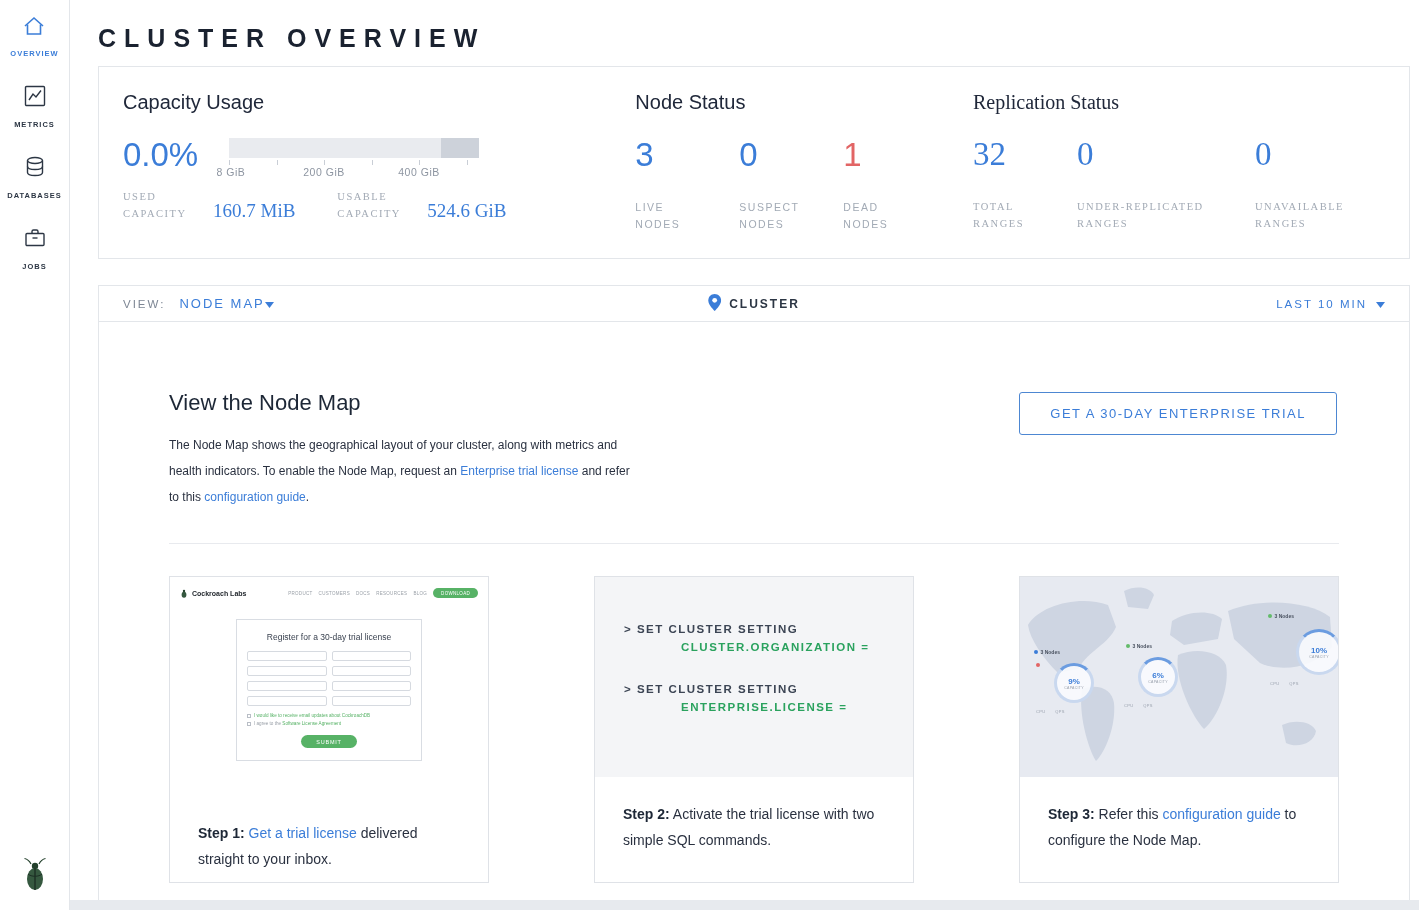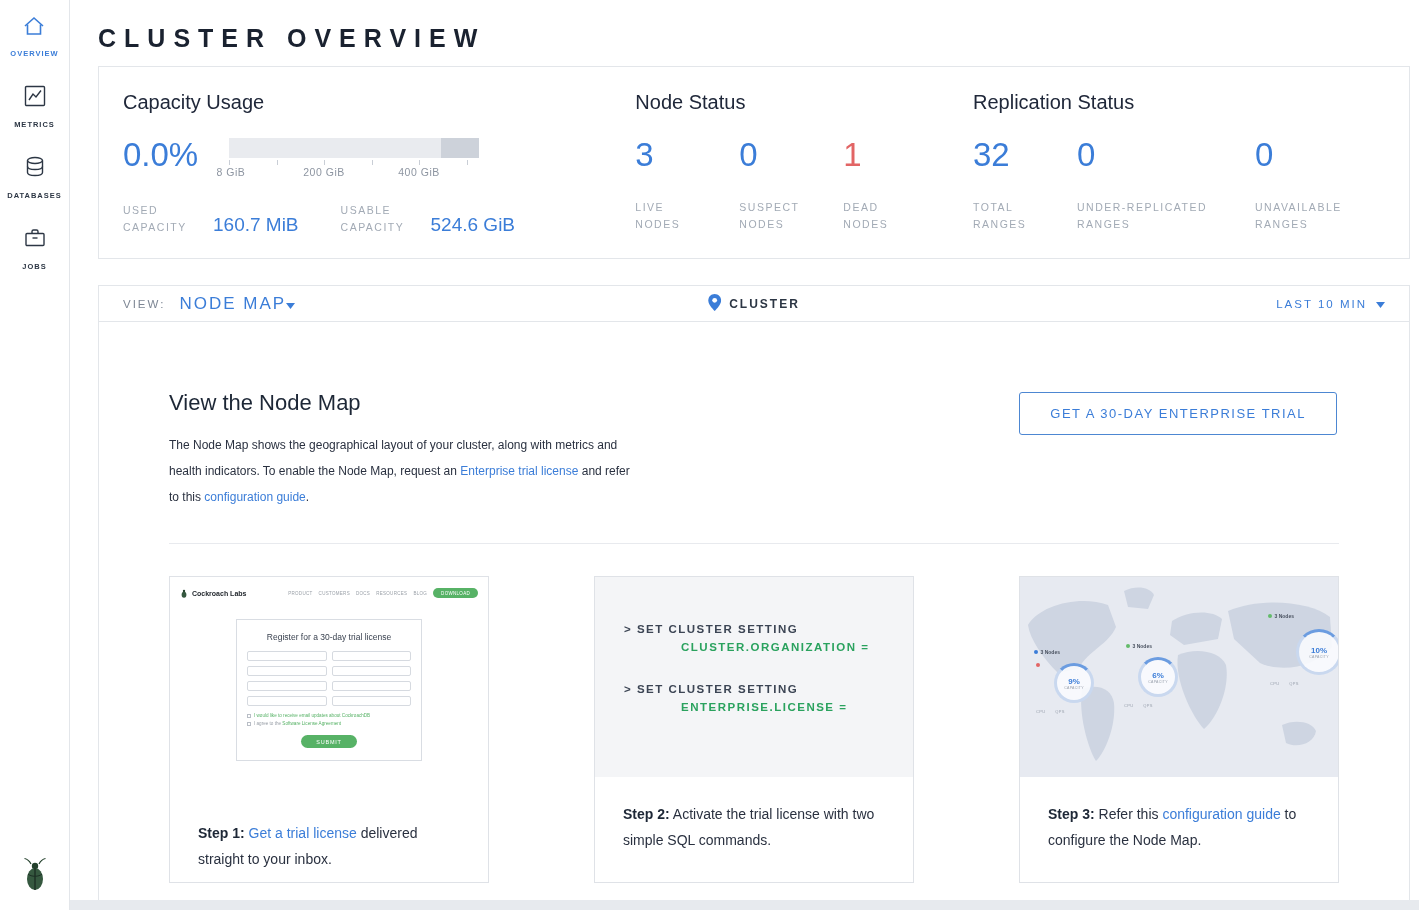--- a/index.html
+++ b/index.html
@@ -20,42 +20,42 @@
   .logo { margin-top:auto; margin-bottom:14px; }
   
   .main { margin-left:70px; height:100%; padding:0 9px 0 28px; position:relative; }
   .page-title { padding-top:24px; font-size:25px; font-weight:bold; letter-spacing:8px; color:#1a2230; }
   .card { background:#fff; border:1px solid #e3e6ea; }
   
   .stats { margin-top:13px; height:193px; display:flex; padding:24px 24px 0; }
   .sec-title { font-size:20px; color:#20283a; font-weight:normal; }
   .sec-cap { width:528px; }
   .sec-nodes { width:348px; }
-  .sec-rep { flex:1; }
+  .sec-rep { flex:1;font-family:Liberation Serif, serif; }
   .big-num { font-size:33px; color:#3b7dd8; }
   .big-num.red { color:#e26565; }
   .stat-label { font-size:10.5px; letter-spacing:1.5px; color:#a2aab5; line-height:17px; }
   .cap-row1 { display:flex; margin-top:22px; }
   .cap-pct { width:106px; }
   .gauge { position:relative; margin-top:2px; }
   .track { width:250px; height:20px; background:#e9ebef; position:relative; }
   .track .dark { position:absolute; right:0; top:0; height:100%; width:38px; background:#cdd2da; }
   .tick { position:absolute; top:22px; width:1px; height:5px; background:#c9ced6; }
   .tick-label { position:absolute; top:28px; font-size:10.5px; letter-spacing:0.5px; color:#8d95a1; transform:translateX(-50%); white-space:nowrap; }
-  .cap-row2 { display:flex; align-items:flex-end; margin-top:28px; }
+  .cap-row2 { display:flex; align-items:flex-end; margin-top:14px;font-family:Liberation Serif, serif; }
   .cap-row2 .stat-label { width:84px; }
   .cap-val { font-size:19px; color:#3b7dd8; margin:0 42px 0 6px; }
   .stat-row { display:flex; margin-top:22px; }
   .stat-col { display:flex; flex-direction:column; }
   .stat-col .stat-label { margin-top:25px; }
   
   .viewbar { margin-top:26px; height:37px; display:flex; align-items:center; padding:0 24px; position:relative; }
   .vb-left { display:flex; align-items:center; gap:14px; }
   .vb-label { font-size:11.5px; letter-spacing:2px; color:#7d8694; }
-  .vb-select { font-size:17px; letter-spacing:2px; color:#3b7dd8; display:flex; align-items:center; cursor:pointer; }
+  .vb-select { font-size:13px; letter-spacing:2px; color:#3b7dd8; display:flex; align-items:center; cursor:pointer; }
   .vb-center { position:absolute; left:50%; transform:translateX(-50%); display:flex; align-items:center; gap:8px; font-size:12px; letter-spacing:2px; color:#2c3644; font-weight:bold; }
   .vb-right { margin-left:auto; font-size:11.5px; letter-spacing:2px; color:#3b7dd8; display:flex; align-items:center; gap:9px; cursor:pointer; }
   
   .panel { margin-top:-1px; height:589px; position:relative; padding:68px 70px 0; }
   .nm-title { font-size:22px; font-weight:normal; color:#1d2736; }
   .nm-desc { width:470px; margin-top:16px; font-size:12px; line-height:26px; color:#2a3140; }
   .link { color:#3b7dd8; text-decoration:none; cursor:pointer; }
   .trial-btn {
     position:absolute; top:70px; right:72px; padding:13px 30px;
     border:1px solid #4d87d2; border-radius:3px; color:#3b7dd8; background:#fff;

